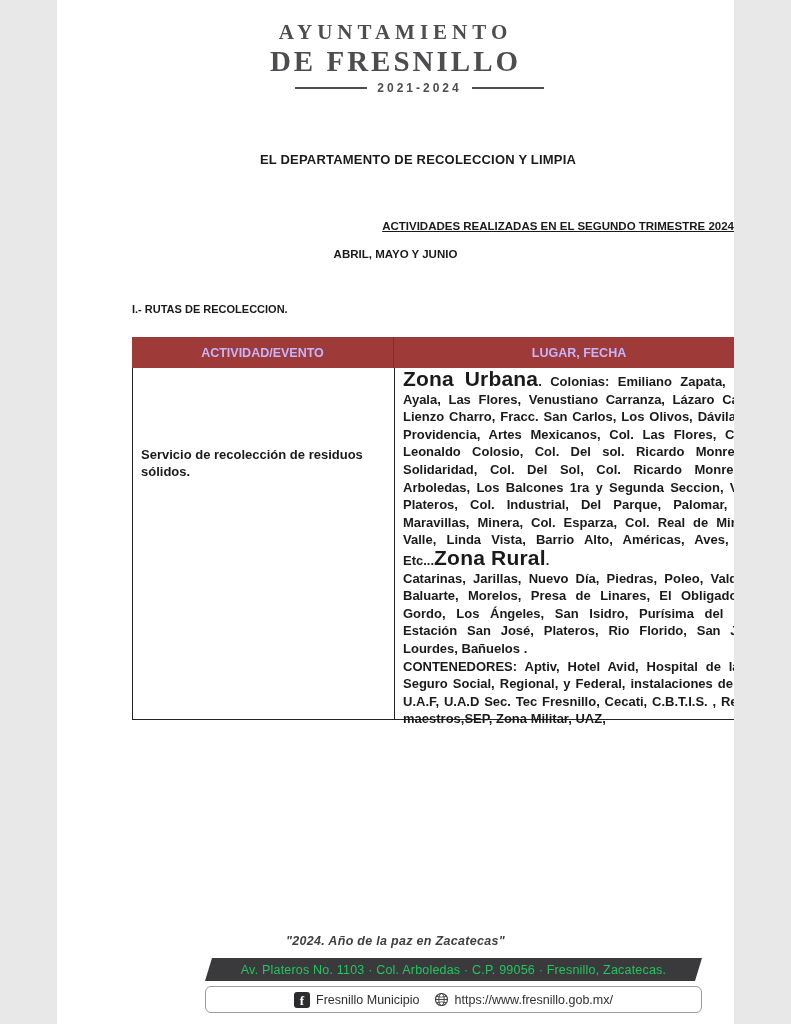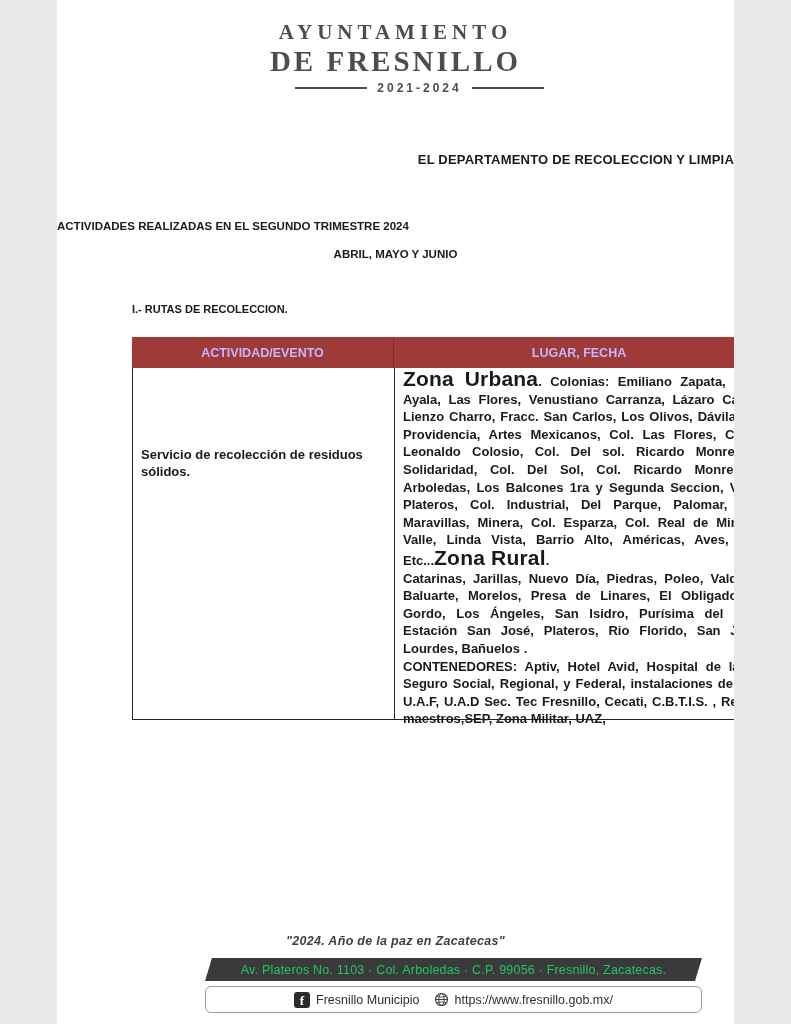--- a/index.html
+++ b/index.html
@@ -28,26 +28,26 @@
     font-family:"Liberation Serif", serif;
     font-weight:bold;font-size:29px;letter-spacing:3px;line-height:32px;margin-top:1px;
   }
   .logo-years{
     display:flex;align-items:center;justify-content:center;gap:10px;margin-top:4px;
     font-size:12px;font-weight:bold;letter-spacing:3px;color:var(--logo);padding-left:48px;
   }
   .logo-years .rule{width:72px;height:2px;background:var(--logo);}
   
   .doc-title{
-    position:absolute;top:152px;left:0;right:0;text-align:right;
+    position:absolute;top:152px;left:0;right:0;text-align:center;
     font-weight:bold;font-size:13px;letter-spacing:.2px;padding-left:45px;
   }
   .doc-subtitle{
-    position:absolute;top:220px;left:0;right:0;text-align:left;
-    font-weight:bold;font-size:11.5px;
+    position:absolute;top:220px;left:0;right:0;text-align:right;
+    font-weight:bold;font-size:11.5px;text-decoration:underline;
   }
   .doc-period{
     position:absolute;top:248px;left:0;right:0;text-align:center;
     font-weight:bold;font-size:11.5px;
   }
   .section-heading{
     position:absolute;top:303px;left:75px;
     font-weight:bold;font-size:11px;
   }
   

